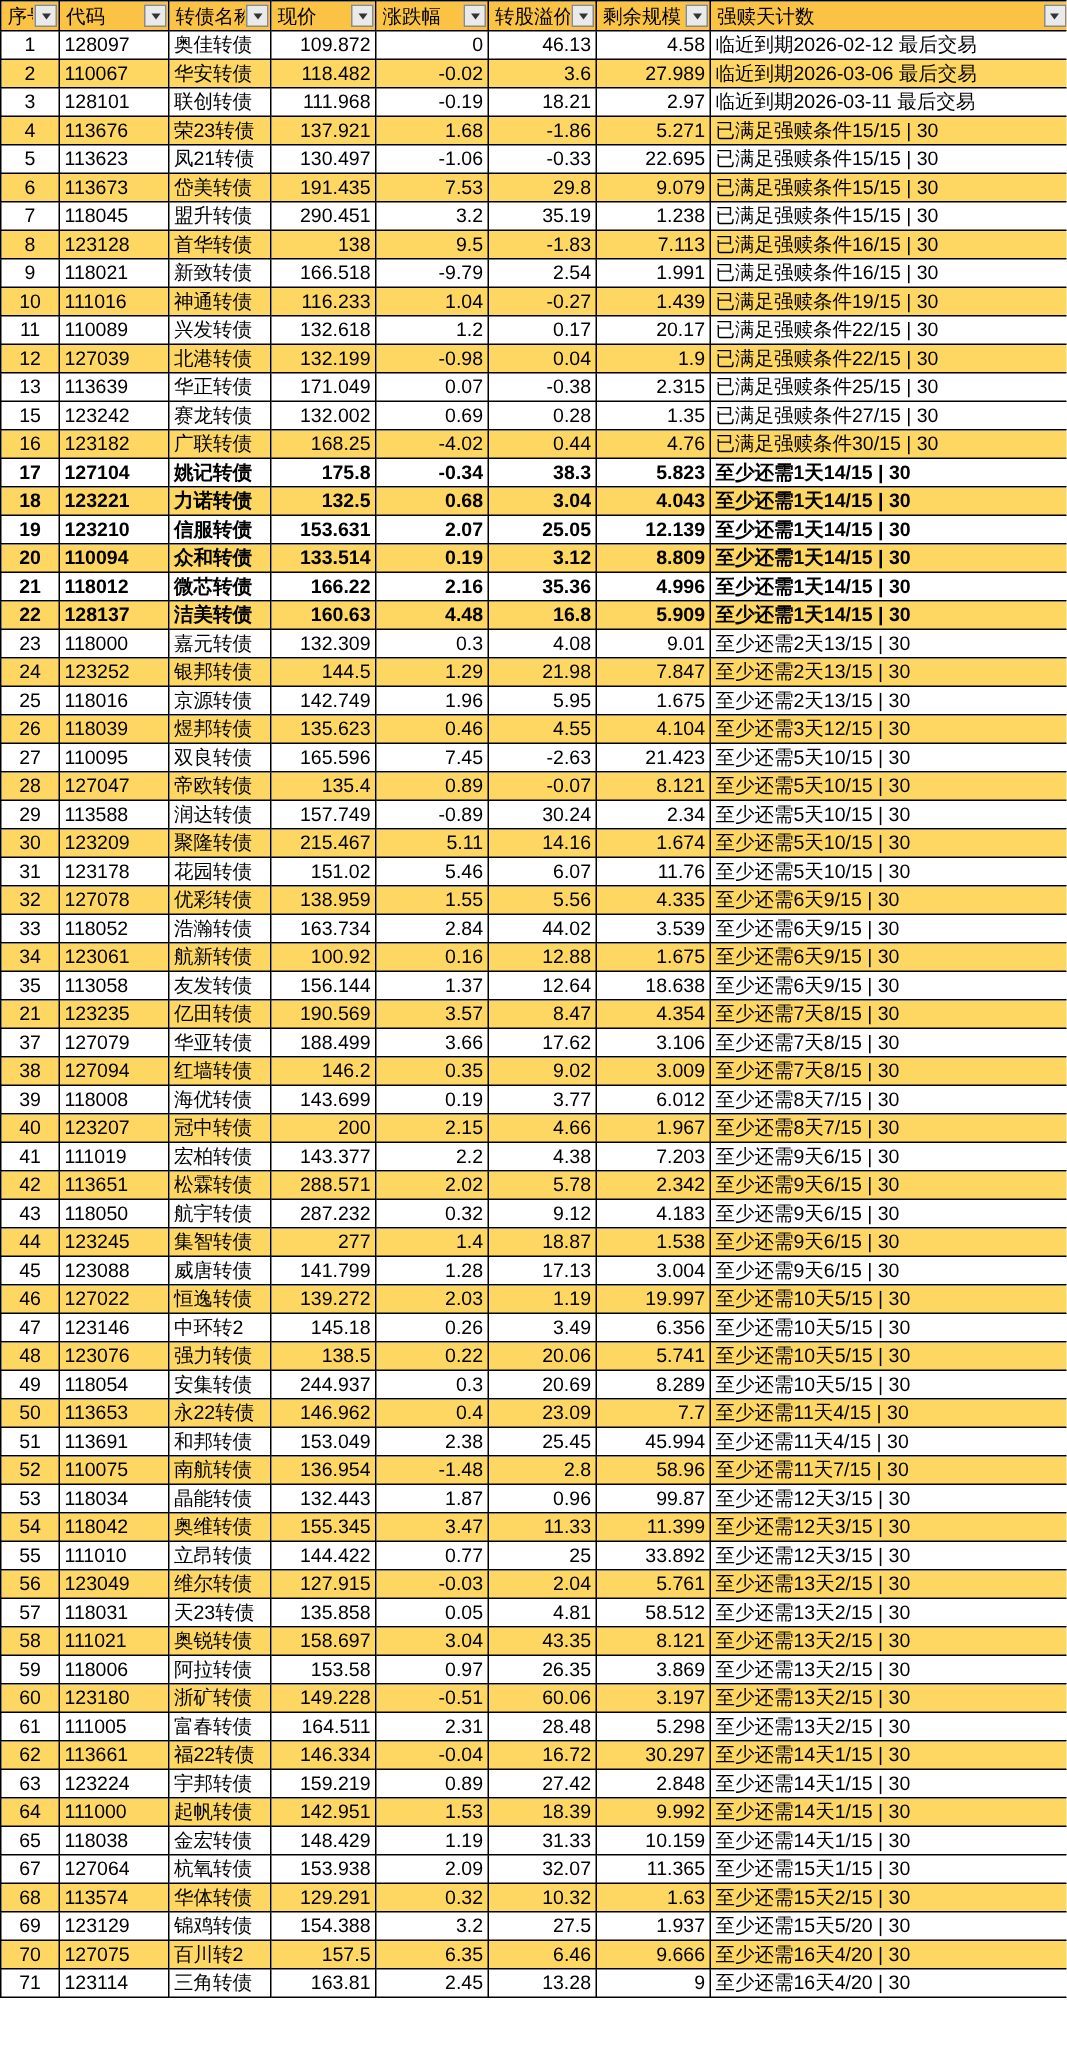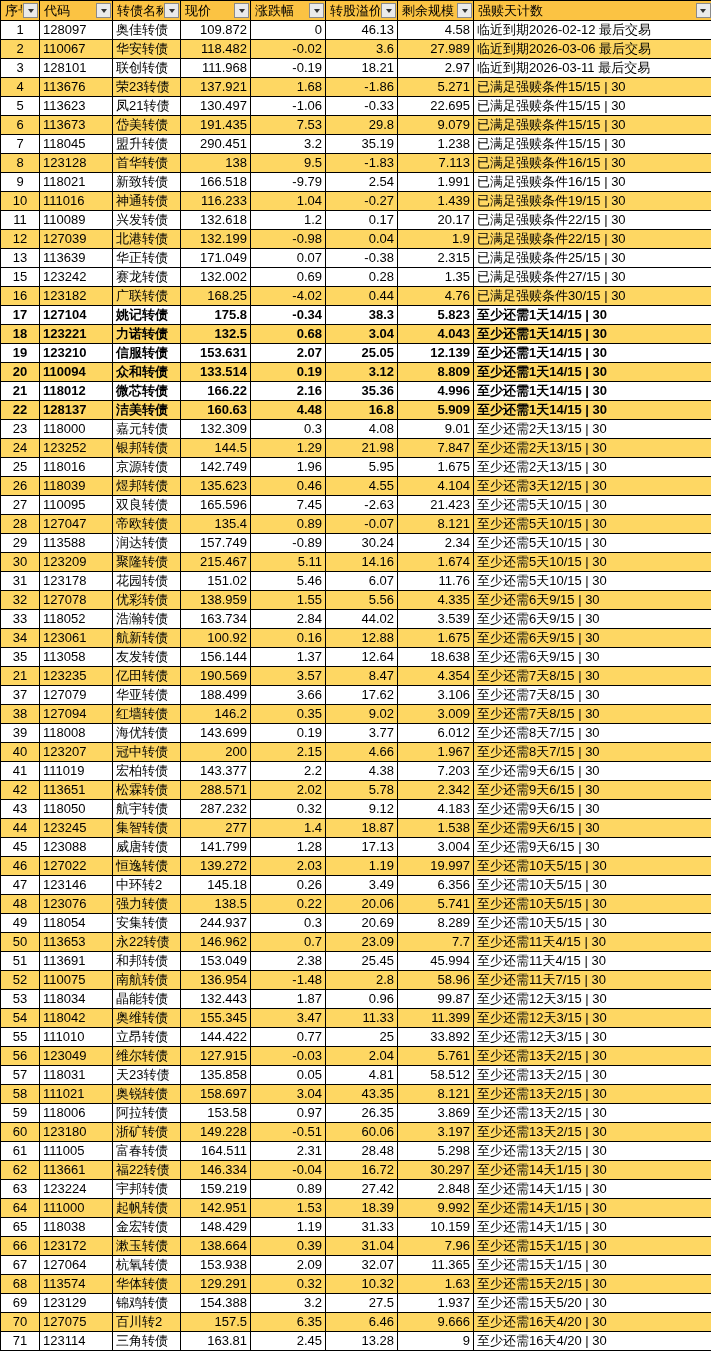--- a/index.html
+++ b/index.html
@@ -592,21 +592,21 @@
         <td class="al-r">0.3</td>
         <td class="al-r">20.69</td>
         <td class="al-r">8.289</td>
         <td class="al-l">至少还需10天5/15 | 30</td>
       </tr>
       <tr class="alt ">
         <td class="al-c">50</td>
         <td class="al-l">113653</td>
         <td class="al-l">永22转债</td>
         <td class="al-r">146.962</td>
-        <td class="al-r">0.7</td>
+        <td class="al-r">0.4</td>
         <td class="al-r">23.09</td>
         <td class="al-r">7.7</td>
         <td class="al-l">至少还需11天4/15 | 30</td>
       </tr>
       <tr class="">
         <td class="al-c">51</td>
         <td class="al-l">113691</td>
         <td class="al-l">和邦转债</td>
         <td class="al-r">153.049</td>
         <td class="al-r">2.38</td>
@@ -747,30 +747,20 @@
       <tr class="">
         <td class="al-c">65</td>
         <td class="al-l">118038</td>
         <td class="al-l">金宏转债</td>
         <td class="al-r">148.429</td>
         <td class="al-r">1.19</td>
         <td class="al-r">31.33</td>
         <td class="al-r">10.159</td>
         <td class="al-l">至少还需14天1/15 | 30</td>
       </tr>
-      <tr class="alt ">
-        <td class="al-c">66</td>
-        <td class="al-l">123172</td>
-        <td class="al-l">漱玉转债</td>
-        <td class="al-r">138.664</td>
-        <td class="al-r">0.39</td>
-        <td class="al-r">31.04</td>
-        <td class="al-r">7.96</td>
-        <td class="al-l">至少还需15天1/15 | 30</td>
-      </tr>
       <tr class="">
         <td class="al-c">67</td>
         <td class="al-l">127064</td>
         <td class="al-l">杭氧转债</td>
         <td class="al-r">153.938</td>
         <td class="al-r">2.09</td>
         <td class="al-r">32.07</td>
         <td class="al-r">11.365</td>
         <td class="al-l">至少还需15天1/15 | 30</td>
       </tr>

